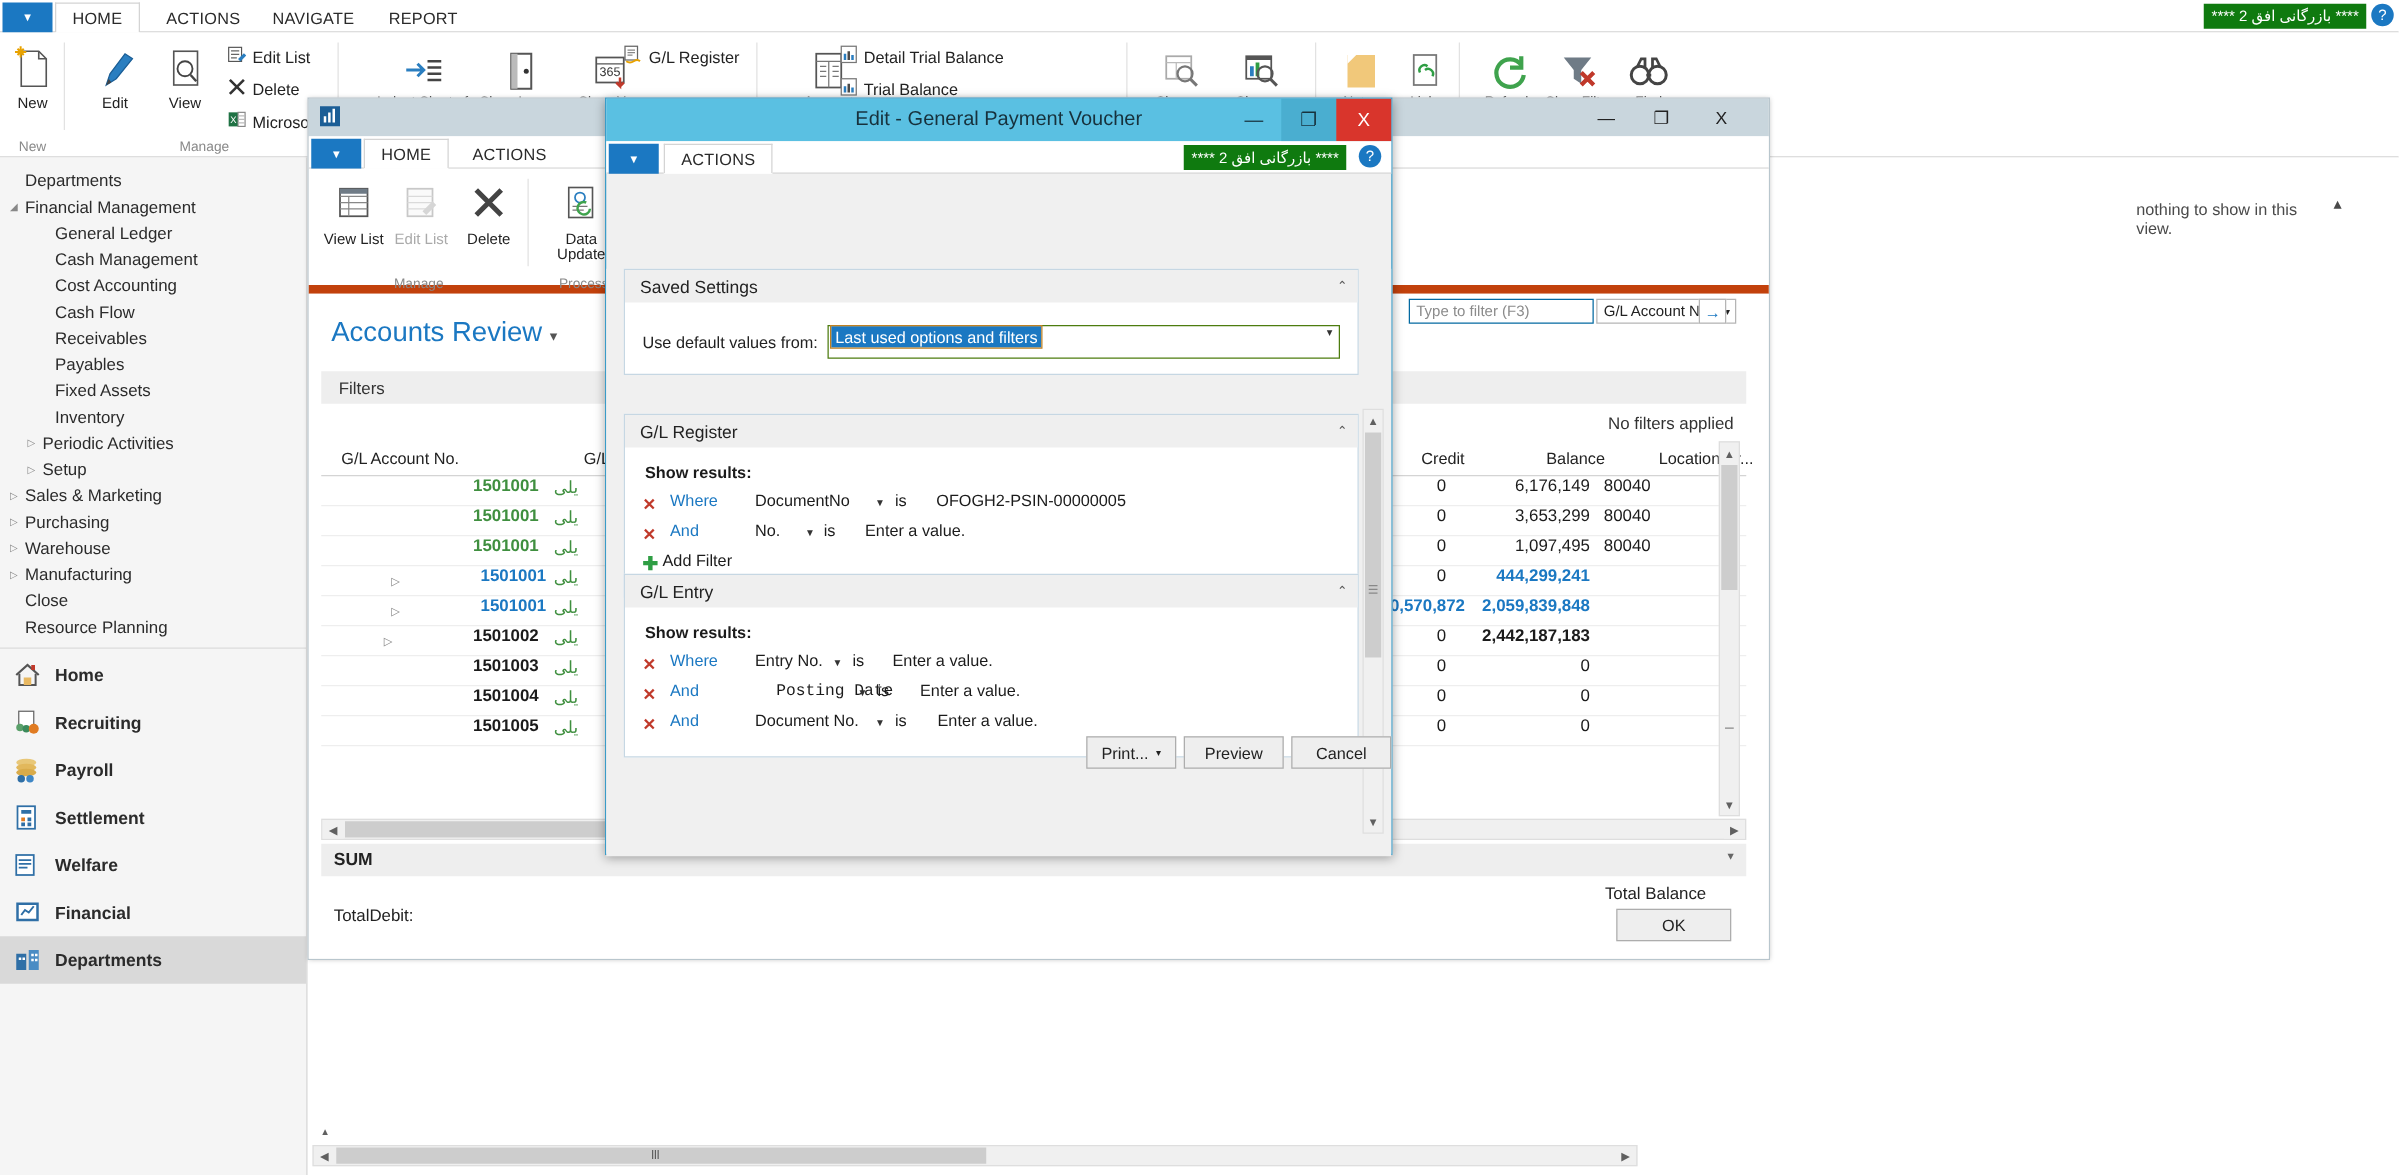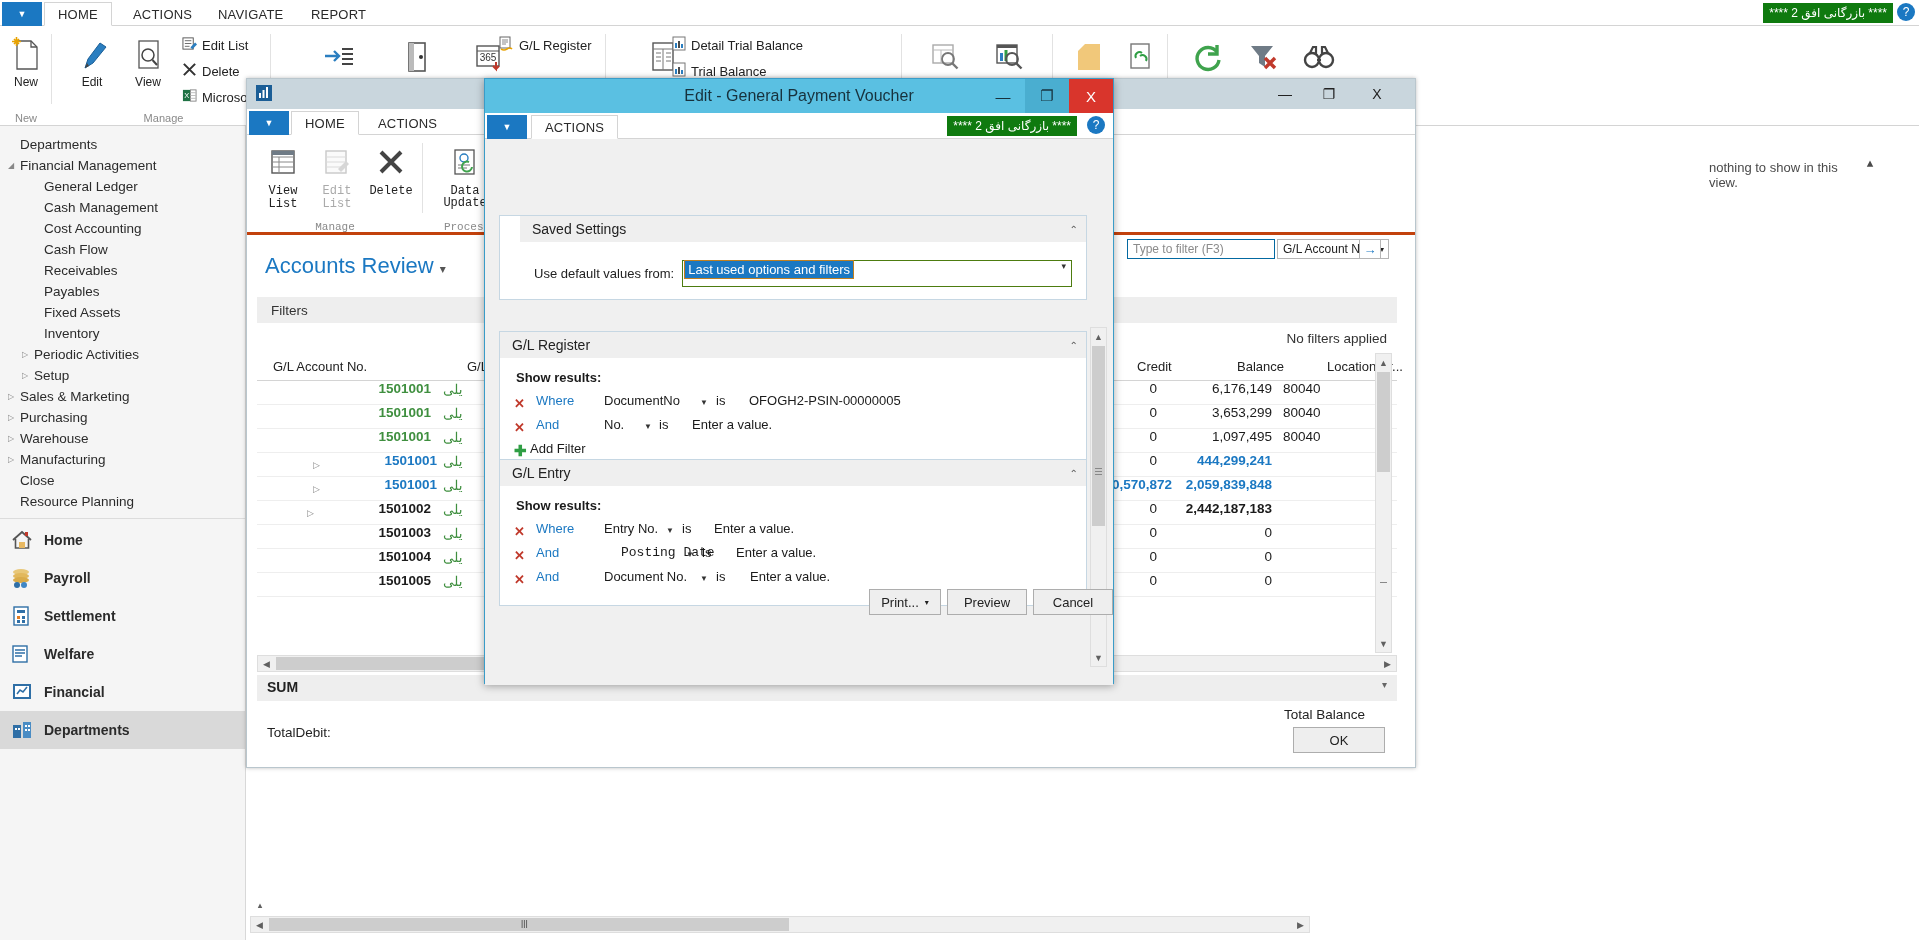--- a/index.html
+++ b/index.html
@@ -89,21 +89,21 @@
   }
   .win2-title {
     position:absolute; left:0; top:0; width:1168px; height:30px; background:#c9d6dd;
     display:flex; align-items:center; padding-left:8px; gap:6px;
   }
   .win-ctl { position:absolute; top:3px; width:36px; height:24px; display:flex; align-items:center; justify-content:center; font-size:14px; color:#222; }
   .win2-ribbon-tabs {
     position:absolute; left:0; top:30px; width:1168px; height:26px; background:#fff; border-bottom:1px solid #d4d4d4;
   }
   .win2-ribbon {
-    position:absolute; left:0; top:56px; width:1168px; height:100px; background:#fff; border-bottom:3px solid #c2410c;font-family:Liberation Mono, monospace;
+    position:absolute; left:0; top:56px; width:1168px; height:100px; background:#fff; border-bottom:7px solid #c2410c;
   }
   .win2-body { position:absolute; left:0; top:156px; width:1168px; height:532px; background:#fff; }
 
   .page-title { position:absolute; left:18px; top:18px; font-size:22px; color:#1b78c2; }
   .page-title .caret { font-size:12px; color:#555; margin-left:6px; }
 
   .filters-band {
     position:absolute; left:10px; top:62px; width:1140px; height:26px; background:#eeeeee;
     display:flex; align-items:center; padding-left:14px; font-size:13.5px; color:#333;
   }
@@ -554,20 +554,31 @@
               <path d="M4.5 10 v9 h13 v-9" fill="none" stroke="#555" stroke-width="1.6"></path>
               <rect x="8" y="13" width="6" height="6" fill="#e8b861"></rect>
               <rect x="14" y="3" width="3" height="4" fill="#c0392b"></rect>
             </svg>
           </span>
         <span>Home</span>
       </div>
       <div class="big-nav">
         <span class="bn-ic">
             <svg width="22" height="22" viewBox="0 0 22 22">
+              <rect x="4" y="2" width="12" height="14" fill="#fff" stroke="#666"></rect>
+              <circle cx="5" cy="15" r="3" fill="#5aa06a"></circle>
+              <circle cx="10" cy="16" r="3" fill="#3b8a5b"></circle>
+              <circle cx="16" cy="16" r="4" fill="#e07b22"></circle>
+            </svg>
+          </span>
+        <span>Recruiting</span>
+      </div>
+      <div class="big-nav">
+        <span class="bn-ic">
+            <svg width="22" height="22" viewBox="0 0 22 22">
               <ellipse cx="10" cy="5" rx="8" ry="3" fill="#e8c778"></ellipse>
               <ellipse cx="10" cy="9" rx="8" ry="3" fill="#e2b85c"></ellipse>
               <ellipse cx="10" cy="13" rx="8" ry="3" fill="#d9ab4a"></ellipse>
               <circle cx="6" cy="18" r="3" fill="#2f6fa6"></circle>
               <circle cx="13" cy="18" r="3" fill="#3f87c6"></circle>
             </svg>
           </span>
         <span>Payroll</span>
       </div>
       <div class="big-nav">
@@ -863,21 +874,21 @@
           <span>**** بازرگانی افق 2 ****</span>
         </div>
       <div class="help-circle" style="right:8px; top:3px;">
           <span>?</span>
         </div>
     </div>
 
 
     <div class="modal-body">
 
-      <div class="sect" style="top:0;padding-left:20px;">
+      <div class="sect" style="top:0;">
         <div class="sect-head">
           <span>Saved Settings</span>
           <span class="chev">⌃</span>
         </div>
         <div class="sect-body">
           <div class="row-use">
             <span class="lbl">Use default values from:</span>
             <span class="sel-box">
               <span class="val">Last used options and filters</span>
               <span class="arw">▾</span>

